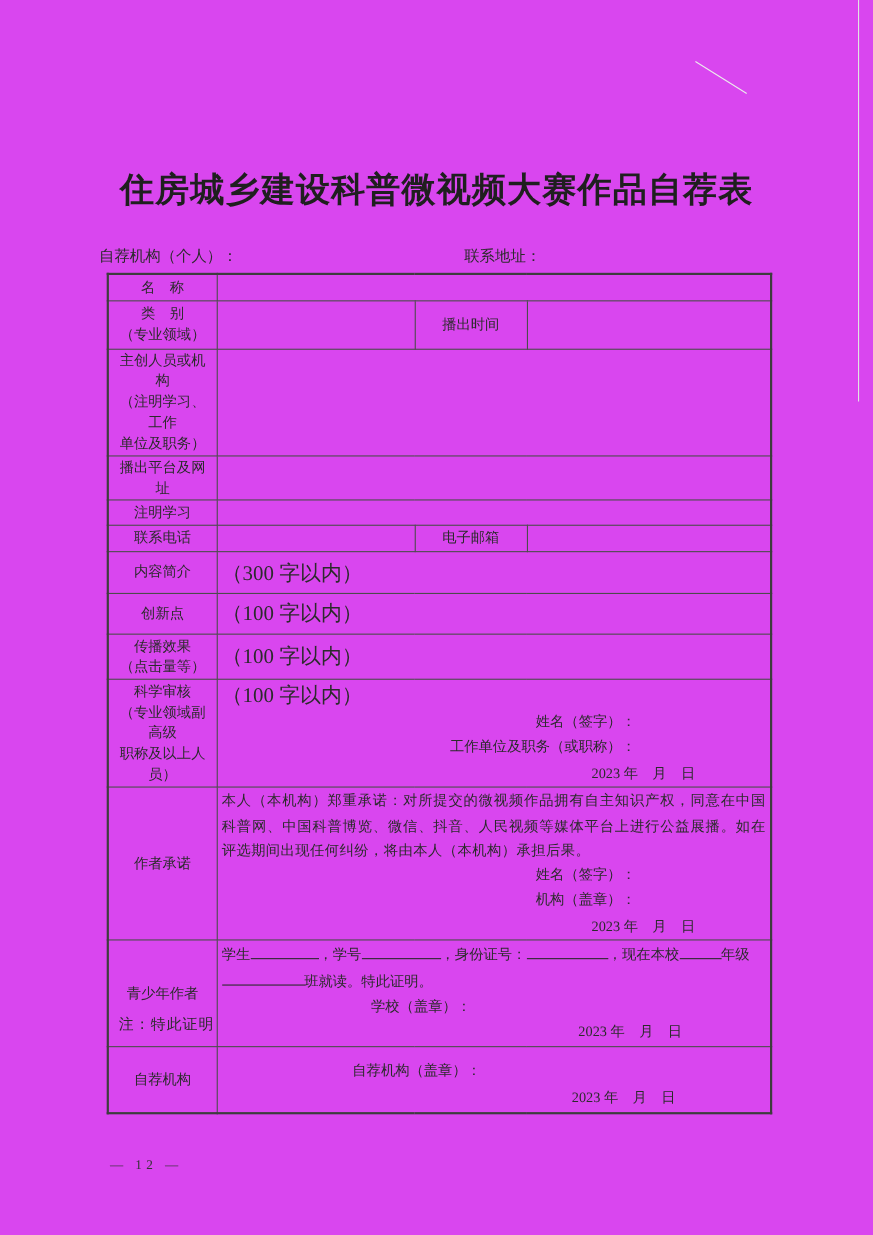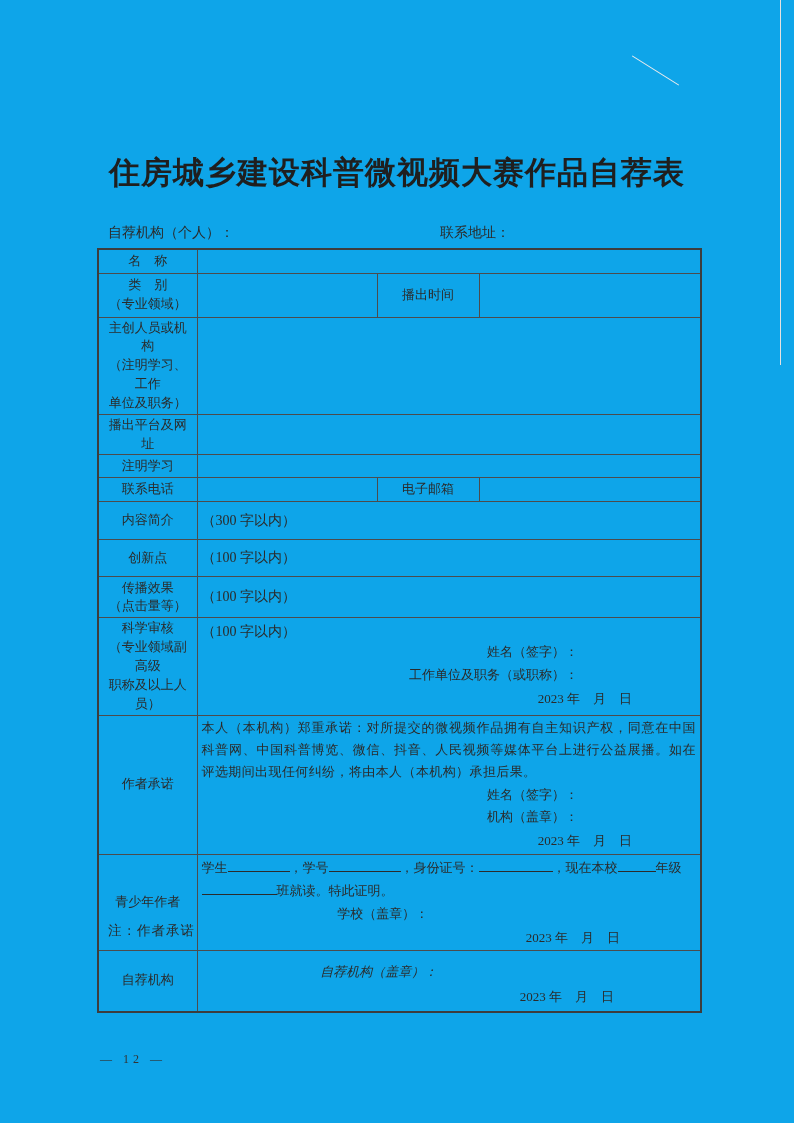--- a/index.html
+++ b/index.html
@@ -6,21 +6,21 @@
   html, body { background: #ffffff; }
   body {
     width: 794px; height: 1123px;
     font-family: "Liberation Serif", "DejaVu Serif", serif;
     color: #2b2b2b;
     position: relative;
     overflow: hidden;
   }
   .page {
     position: absolute; inset: 0;
-    background: #0ea5e9;
+    background: #d946ef;
   }
   
   .artifact-vline {
     position: absolute; top: 0; right: 13px;
     width: 1px; height: 365px; background: #e2e2e2;
   }
   .artifact-diag {
     position: absolute; left: 628px; top: 70px;
     width: 55px; height: 1px; background: #ececec;
     transform: rotate(32deg);
@@ -29,21 +29,21 @@
     position: absolute; left: 0; top: 152px;
     width: 100%;
     text-align: center;
     font-family: "Liberation Sans", "DejaVu Sans", sans-serif;
     font-weight: 900;
     font-size: 31px;
     letter-spacing: 1px;
     color: #1f1f1f;
   }
   .meta-line {
-    position: absolute; left: 97px; top: 224px;
+    position: absolute; left: 79px; top: 224px;
     width: 603px; height: 20px;
     font-size: 14px;
     text-align: right;
   }
   .meta-org { position: absolute; left: 11px; top: 0; }
   .meta-time { position: absolute; left: 343px; top: 0; }
 
   table.form {
     position: absolute; left: 97px; top: 248px;
     width: 603px;
@@ -77,21 +77,21 @@
   tr.h23  { height: 23px; }
   tr.h38  { height: 38px; }
   tr.h37  { height: 37px; }
   tr.h41  { height: 41px; }
   tr.h87  { height: 87px; }
   tr.h115 { height: 115px; }
   tr.h75  { height: 75px; }
   tr.h57  { height: 57px; }
 
   td.content { vertical-align: top; padding: 4px 8px; }
-  .hint { font-size: 14px; }
+  .hint { font-size: 19px; }
 
   .sig-line  { text-align: right; padding-right: 118px; line-height: 1.75; }
   .date-line { text-align: right; padding-right: 64px;  line-height: 1.8; }
 
   .promise-text {
     text-align: justify;
     line-height: 1.72;
     letter-spacing: 0.4px;
   }
   .blank {
@@ -99,21 +99,20 @@
     border-bottom: 1px solid #2b2b2b;
     height: 13px;
     vertical-align: baseline;
   }
   .b62 { width: 62px; } .b72 { width: 72px; } .b74 { width: 74px; }
   .b38 { width: 38px; } .b75 { width: 75px; }
   .youth-lines { line-height: 1.8; }
   .org-sig {
     text-align: center; padding-right: 140px; line-height: 1.9;
     margin-top: 8px;
-    font-style: italic;
   }
   .org-date { text-align: right; padding-right: 82px; line-height: 1.9; }
   .youth-sig  { text-align: center; padding-right: 132px; line-height: 1.8; }
   .youth-date { text-align: right; padding-right: 76px;  line-height: 1.8; }
 
   .foot-note {
     position: absolute; left: 108px; top: 922px;
     font-size: 13.5px;
     letter-spacing: 1px;
   }
@@ -244,17 +243,17 @@
       <td class="lbl">自荐机构</td>
       <td colspan="3" class="content">
         <div class="org-sig">自荐机构（盖章）：</div>
         <div class="org-date">2023 年　月　日</div>
       </td>
     </tr>
 
   </tbody>
     </table>
 
-  <div class="foot-note">注：作者承诺</div>
+  <div class="foot-note">注：特此证明</div>
 
   <div class="page-number">— 12 —</div>
 
 </div>
 
 </body></html>

